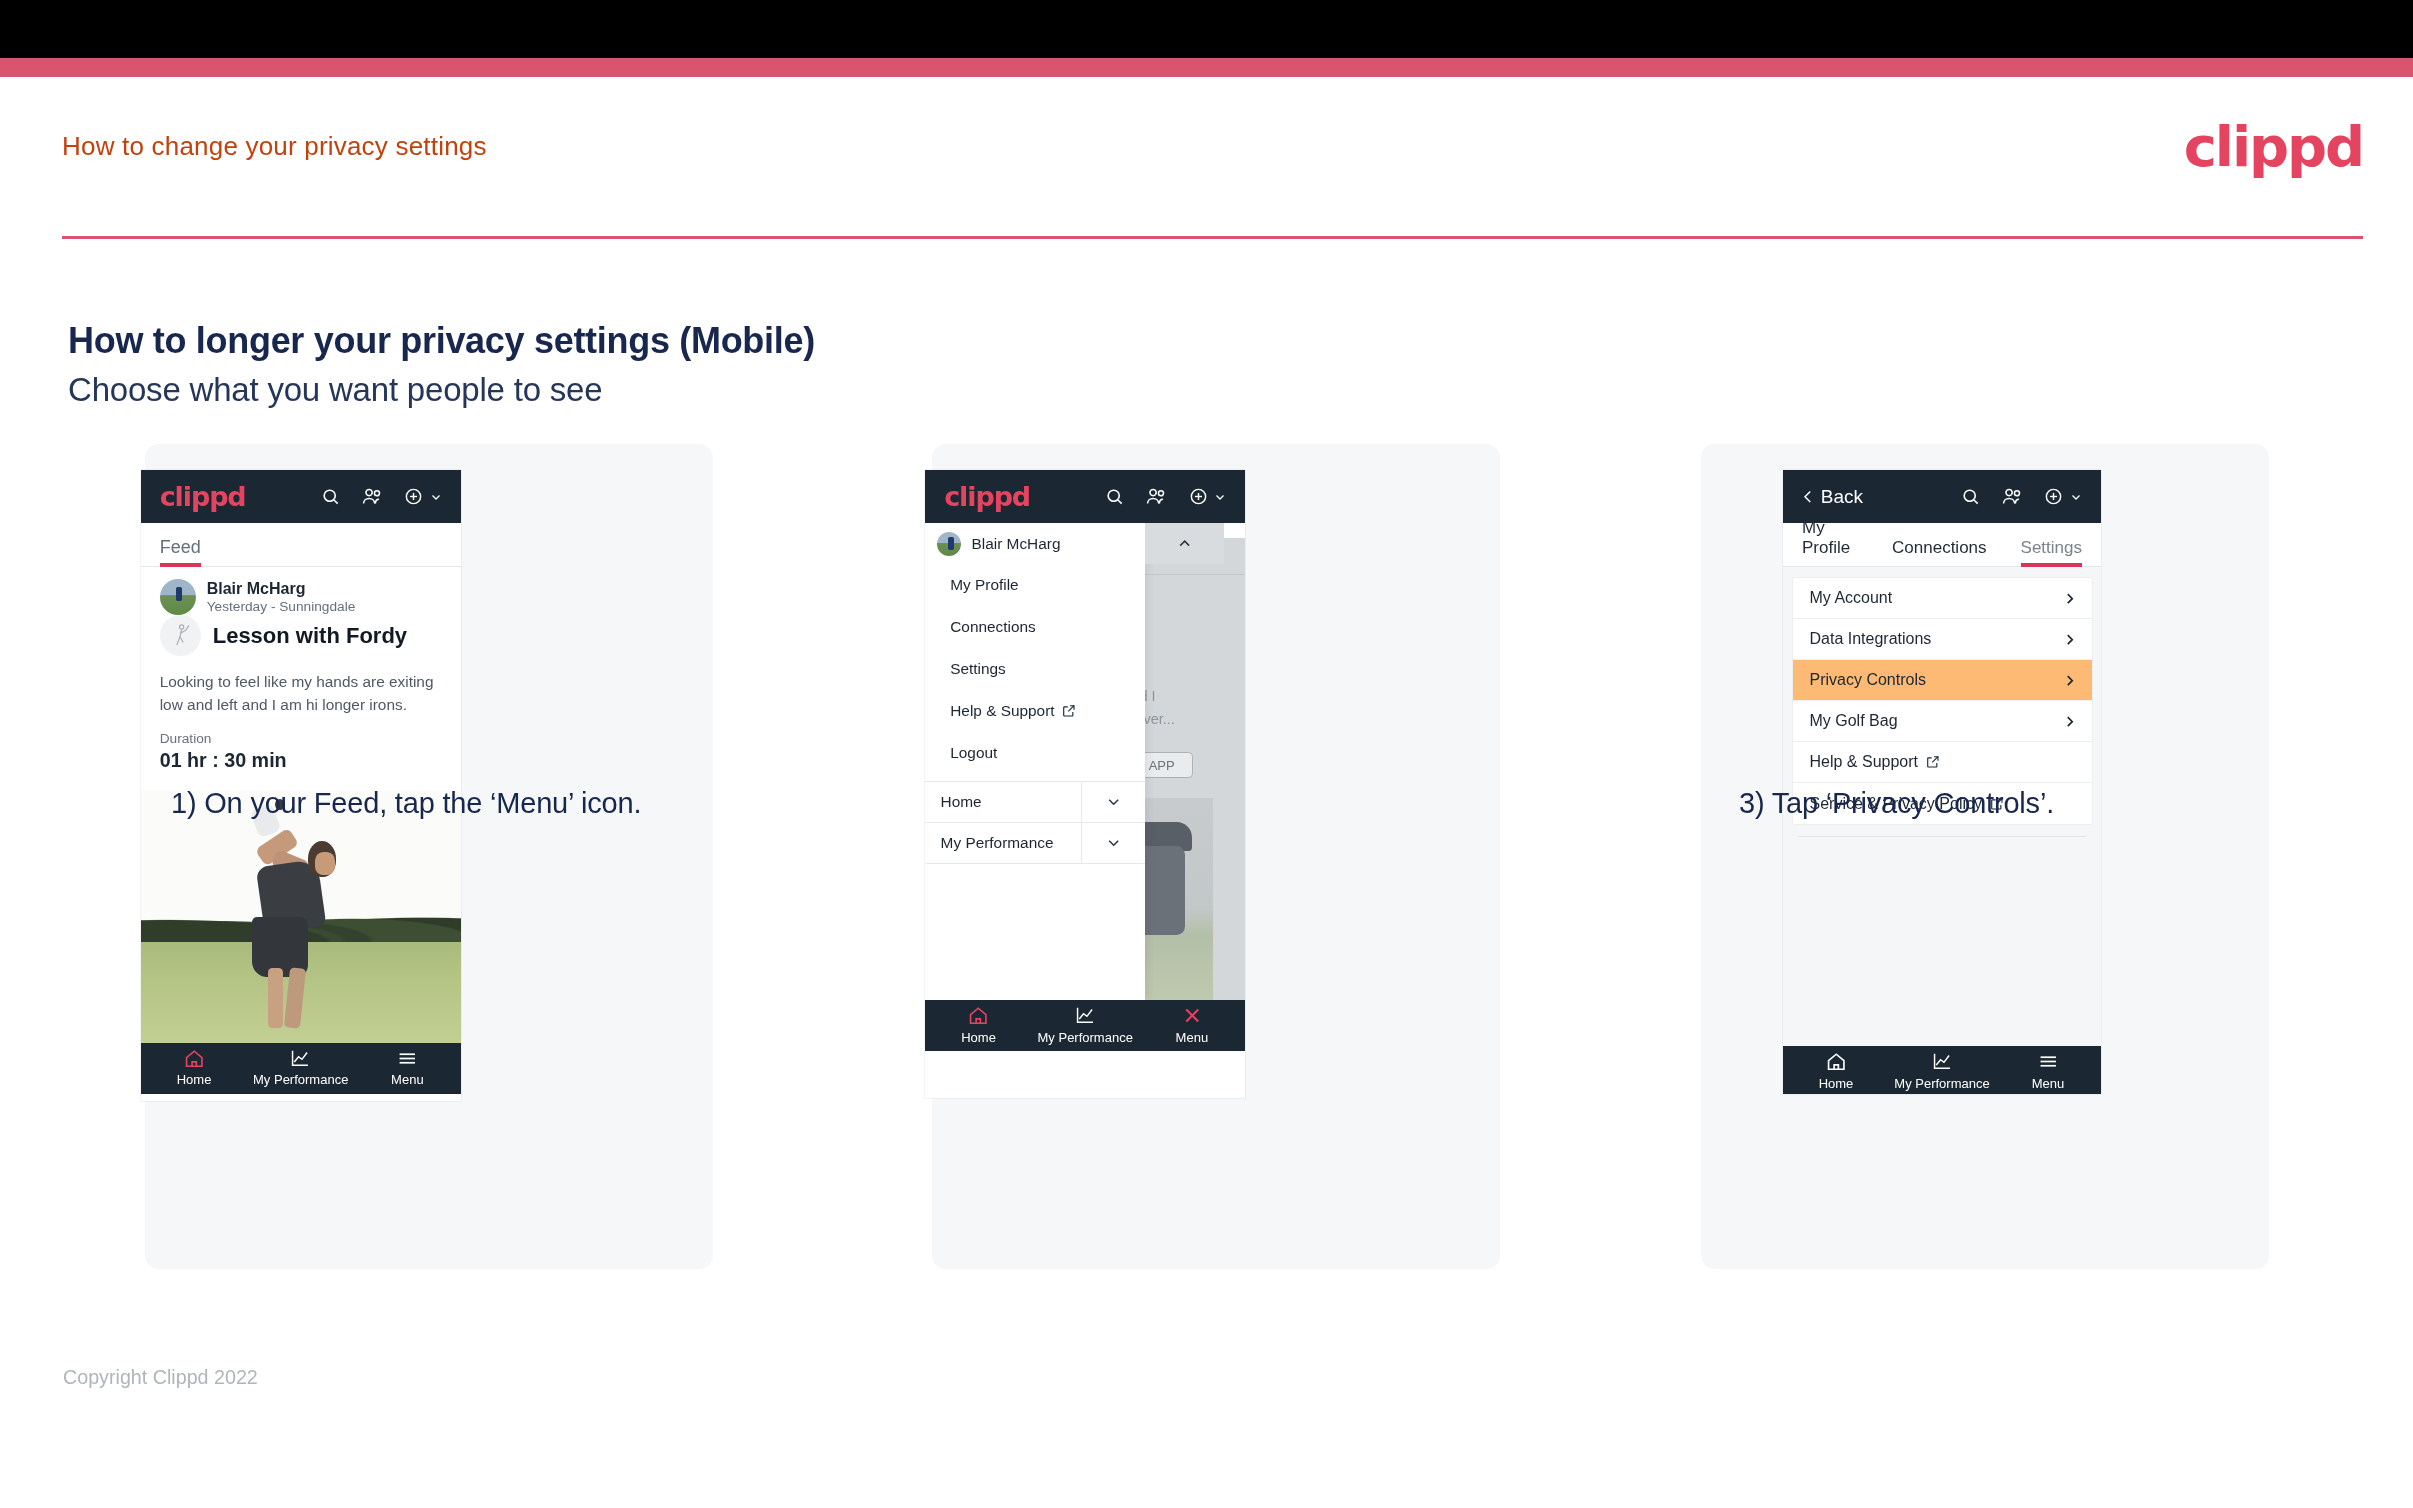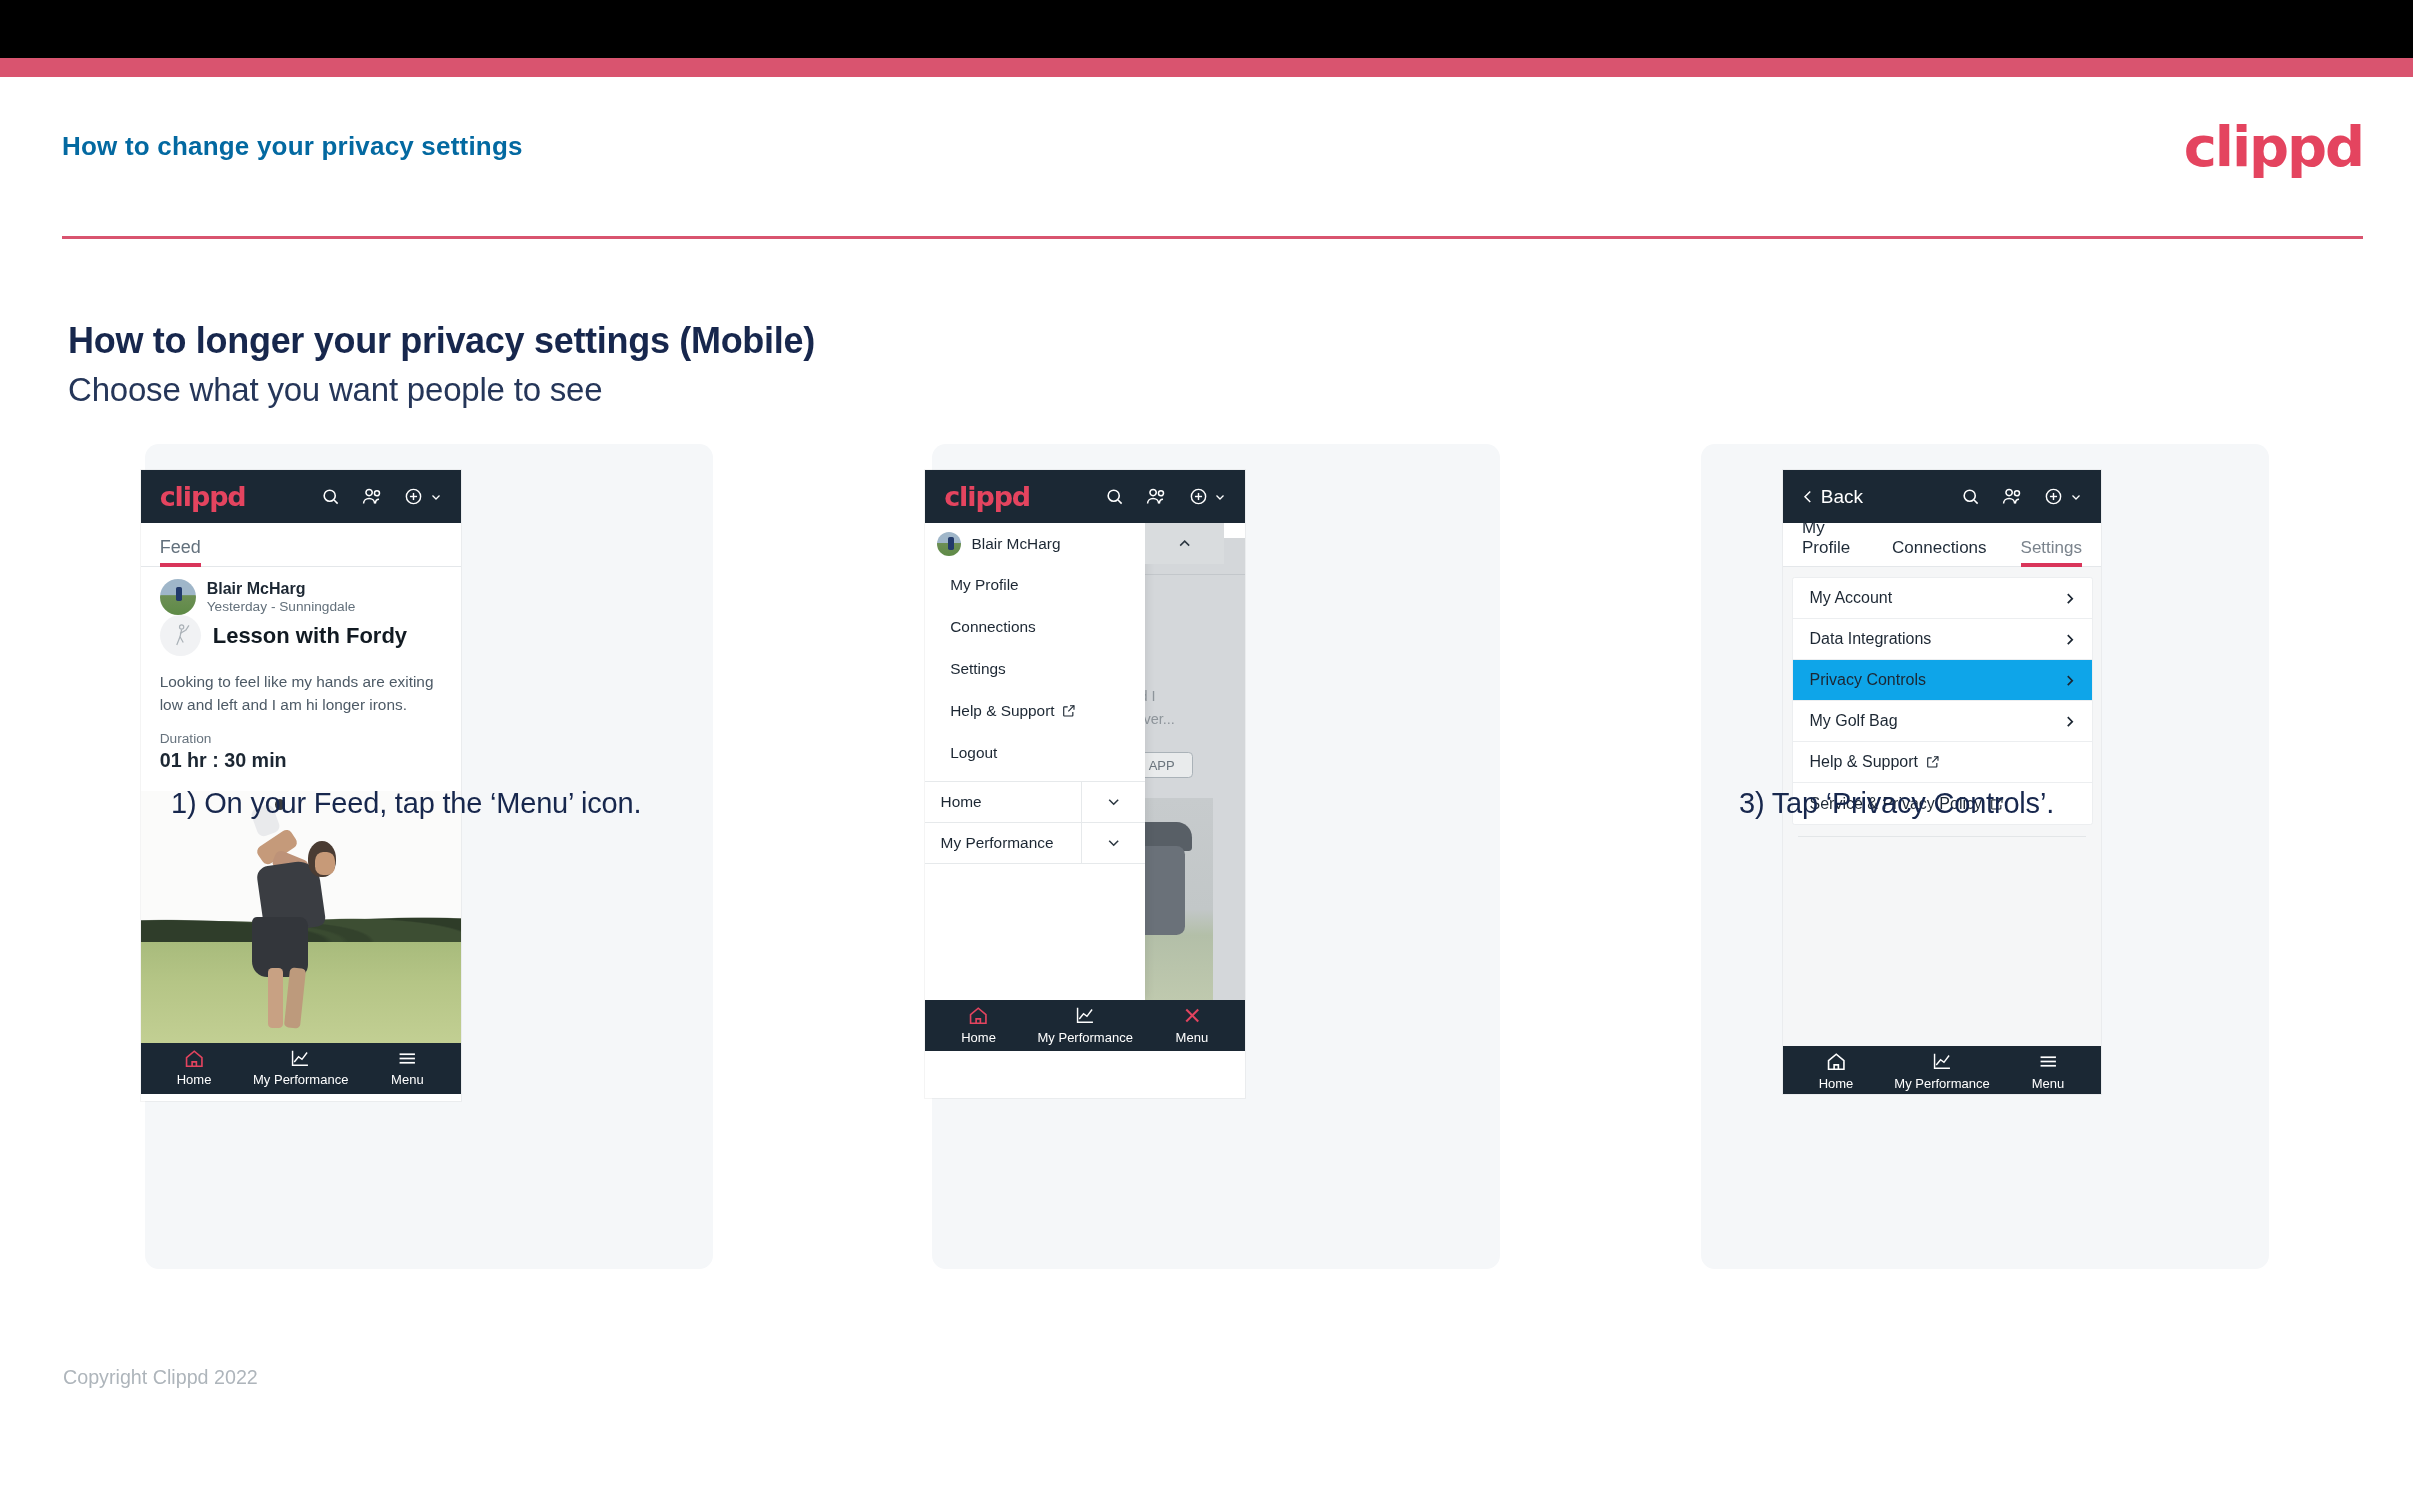--- a/index.html
+++ b/index.html
@@ -12,21 +12,21 @@
   .slide { position: relative; width: 2413px; height: 1508px; background: #fff; }
 
   
   .topbar-black { position:absolute; left:0; top:0; width:2413px; height:58px; background:#000000; }
   .topbar-pink  { position:absolute; left:0; top:58px; width:2413px; height:19px; background:#d9546f; }
 
   
   .header { position:absolute; left:0; top:77px; width:2413px; height:162px; }
   .header-title {
     position:absolute; left:62px; top:54px;
-    font-size:26px; font-weight:700; color:#0369a1; letter-spacing:0.2px;
+    font-size:26px; font-weight:400; color:#c2410c; letter-spacing:0.2px;
   }
   .brand-logo {
     position:absolute; right:50px; top:37px;
     font-size:56px; font-weight:700; color:#e4445f;
     letter-spacing:-2.1px; font-family:"DejaVu Sans", sans-serif;
   }
   .header-rule {
     position:absolute; left:62px; top:159px; width:2301px; height:2.6px; background:#d9546f;
   }
 
@@ -198,21 +198,21 @@
                     border-left:0.9px solid #e6e9eb; height:100%; }
 
   
   .settings-wrap { background:#f5f6f7; padding:10.3px 8.5px 0; height:479px; }
   .settings-list { background:#fff; border:0.9px solid #eceef0; border-radius:2.6px; overflow:hidden; }
   .srow {
     height:41px; display:flex; align-items:center; padding:0 13.7px 0 17px;
     font-size:16px; color:#1c2733; border-bottom:0.9px solid #eceef0; gap:7.7px;
   }
   .srow:last-child { border-bottom:none; }
-  .srow.sel { background:#0ea5e9; }
+  .srow.sel { background:#fdba74; }
   .srow .sp { margin-left:auto; }
   .version { padding:13.7px 15.4px 0; font-size:12px; line-height:18px; color:#8c949b; }
   .version-sep { height:0.9px; background:#e3e6e8; margin:10.3px 6.8px 0; }
 
   
   .footer {
     position:absolute; left:63px; top:1366px; font-size:19.7px; color:#aeb5bb;
   }
   svg { display:block; }
 </style>

